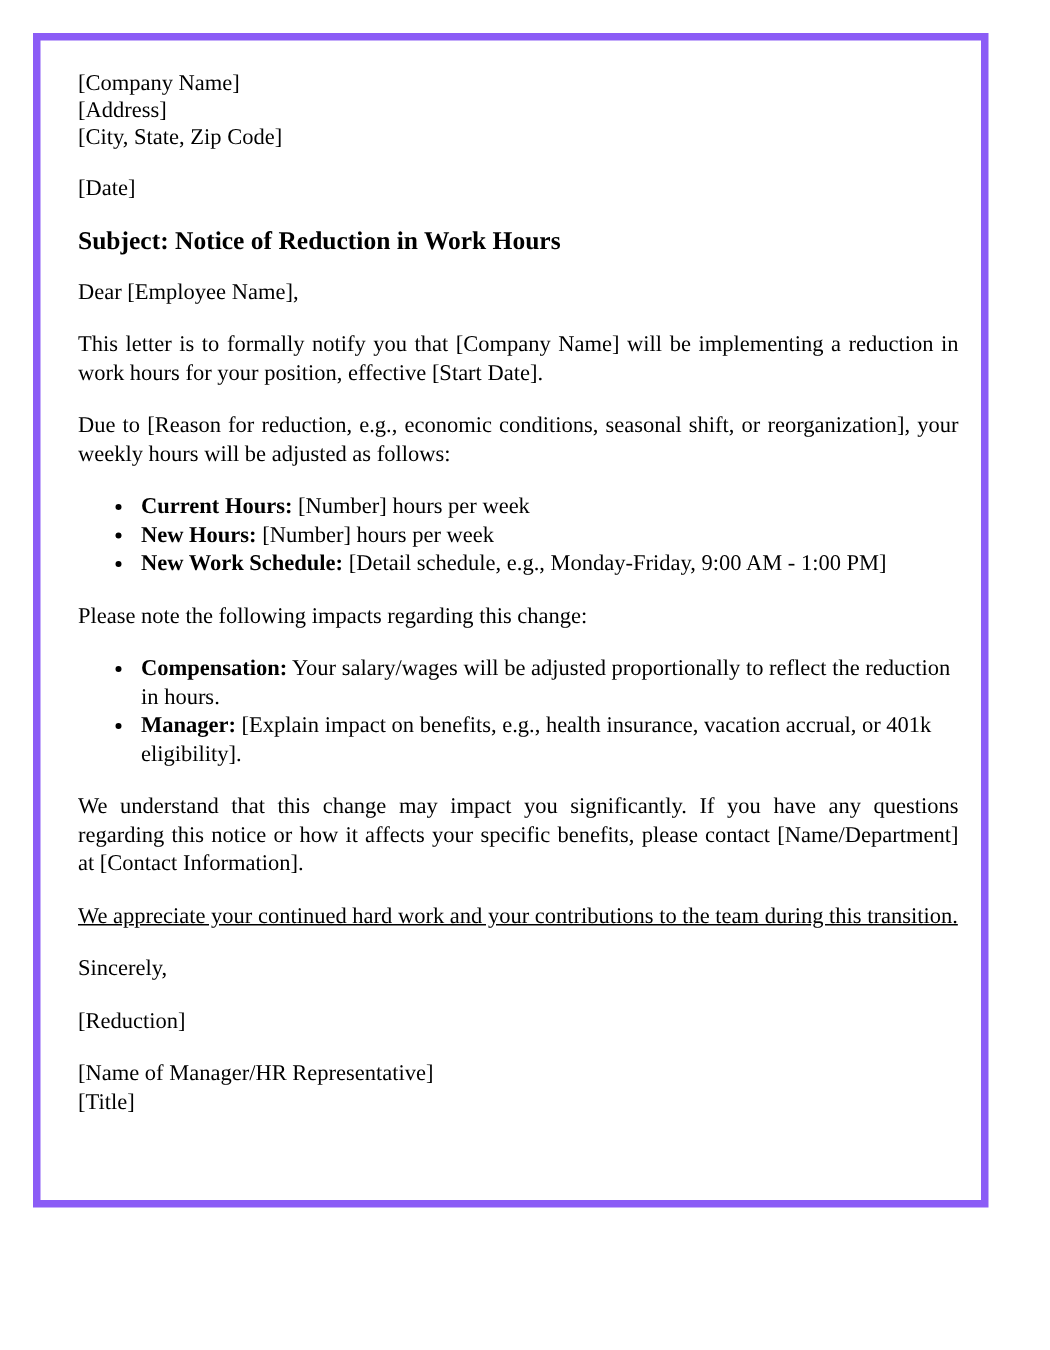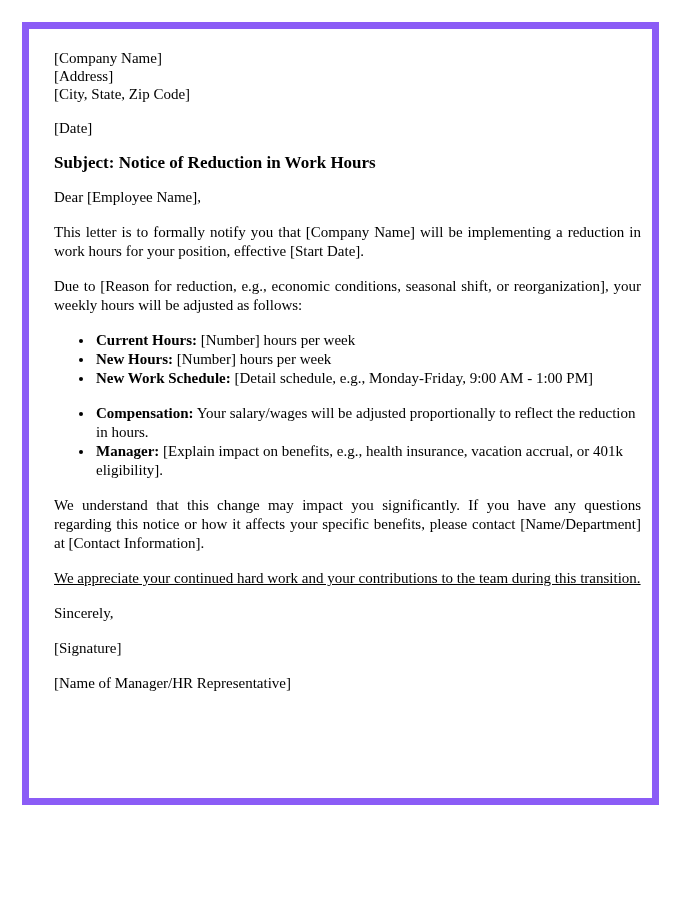--- a/index.html
+++ b/index.html
@@ -13,21 +13,21 @@
     font-family: "Liberation Serif", "DejaVu Serif", serif;
     color: #000000;
     overflow: hidden;
   }
   .page {
     position: absolute;
     left: 22px;
     top: 22px;
     width: 637px;
     height: 783px;
-    border: 7px solid #8b5cf6;
+    border: 5px solid #8b5cf6;
     background: #ffffff;
     box-sizing: border-box;
     overflow: hidden;
   }
   .page-inner {
     position: absolute;
     left: 25px;
     top: 20px;
     width: 587px;
   }
@@ -114,30 +114,32 @@
     <p class="para">This letter is to formally notify you that [Company Name] will be implementing a reduction in work hours for your position, effective [Start Date].</p>
 
     <p class="para">Due to [Reason for reduction, e.g., economic conditions, seasonal shift, or reorganization], your weekly hours will be adjusted as follows:</p>
 
     <ul class="bullets">
       <li><span class="lbl">Current Hours:</span><span> [Number] hours per week</span></li>
       <li><span class="lbl">New Hours:</span><span> [Number] hours per week</span></li>
       <li><span class="lbl">New Work Schedule:</span><span> [Detail schedule, e.g., Monday-Friday, 9:00 AM - 1:00 PM]</span></li>
     </ul>
 
+    <p class="para">Please note the following impacts regarding this change:</p>
 
     <ul class="bullets">
       <li><span class="lbl">Compensation:</span><span> Your salary/wages will be adjusted proportionally to reflect the reduction in hours.</span></li>
       <li><span class="lbl">Manager:</span><span> [Explain impact on benefits, e.g., health insurance, vacation accrual, or 401k eligibility].</span></li>
     </ul>
 
     <p class="para">We understand that this change may impact you significantly. If you have any questions regarding this notice or how it affects your specific benefits, please contact [Name/Department] at [Contact Information].</p>
 
     <p class="para last-left">We appreciate your continued hard work and your contributions to the team during this transition.</p>
 
     <p class="sig-line">Sincerely,</p>
 
-    <p class="sig-line">[Signature]</p>
+    <p class="sig-line">[Reduction]</p>
 
     <div class="sig-name">[Name of Manager/HR Representative]</div>
+    <div class="sig-title">[Title]</div>
 
   </div>
 </div>
 
 </body></html>

